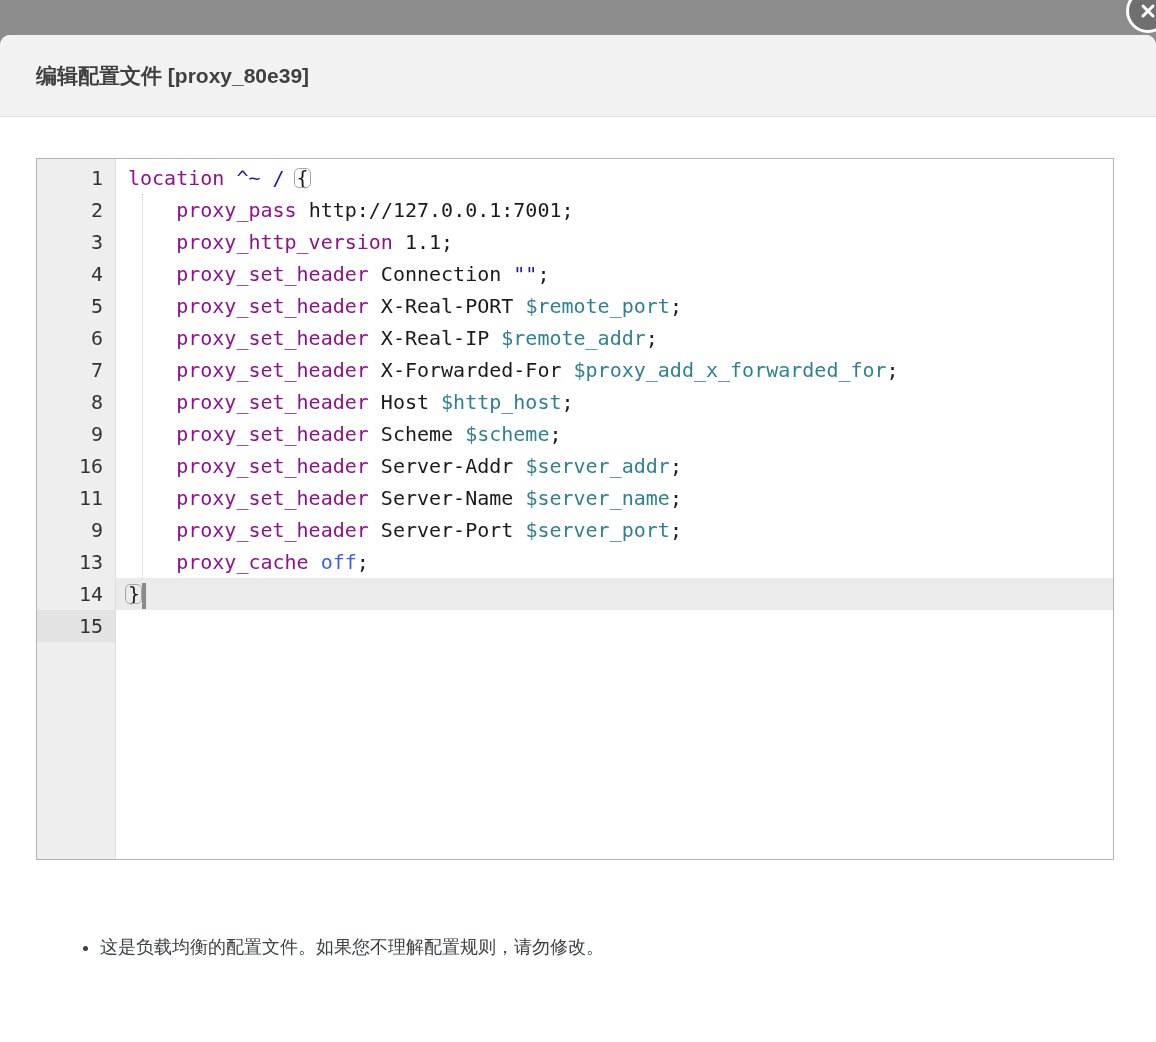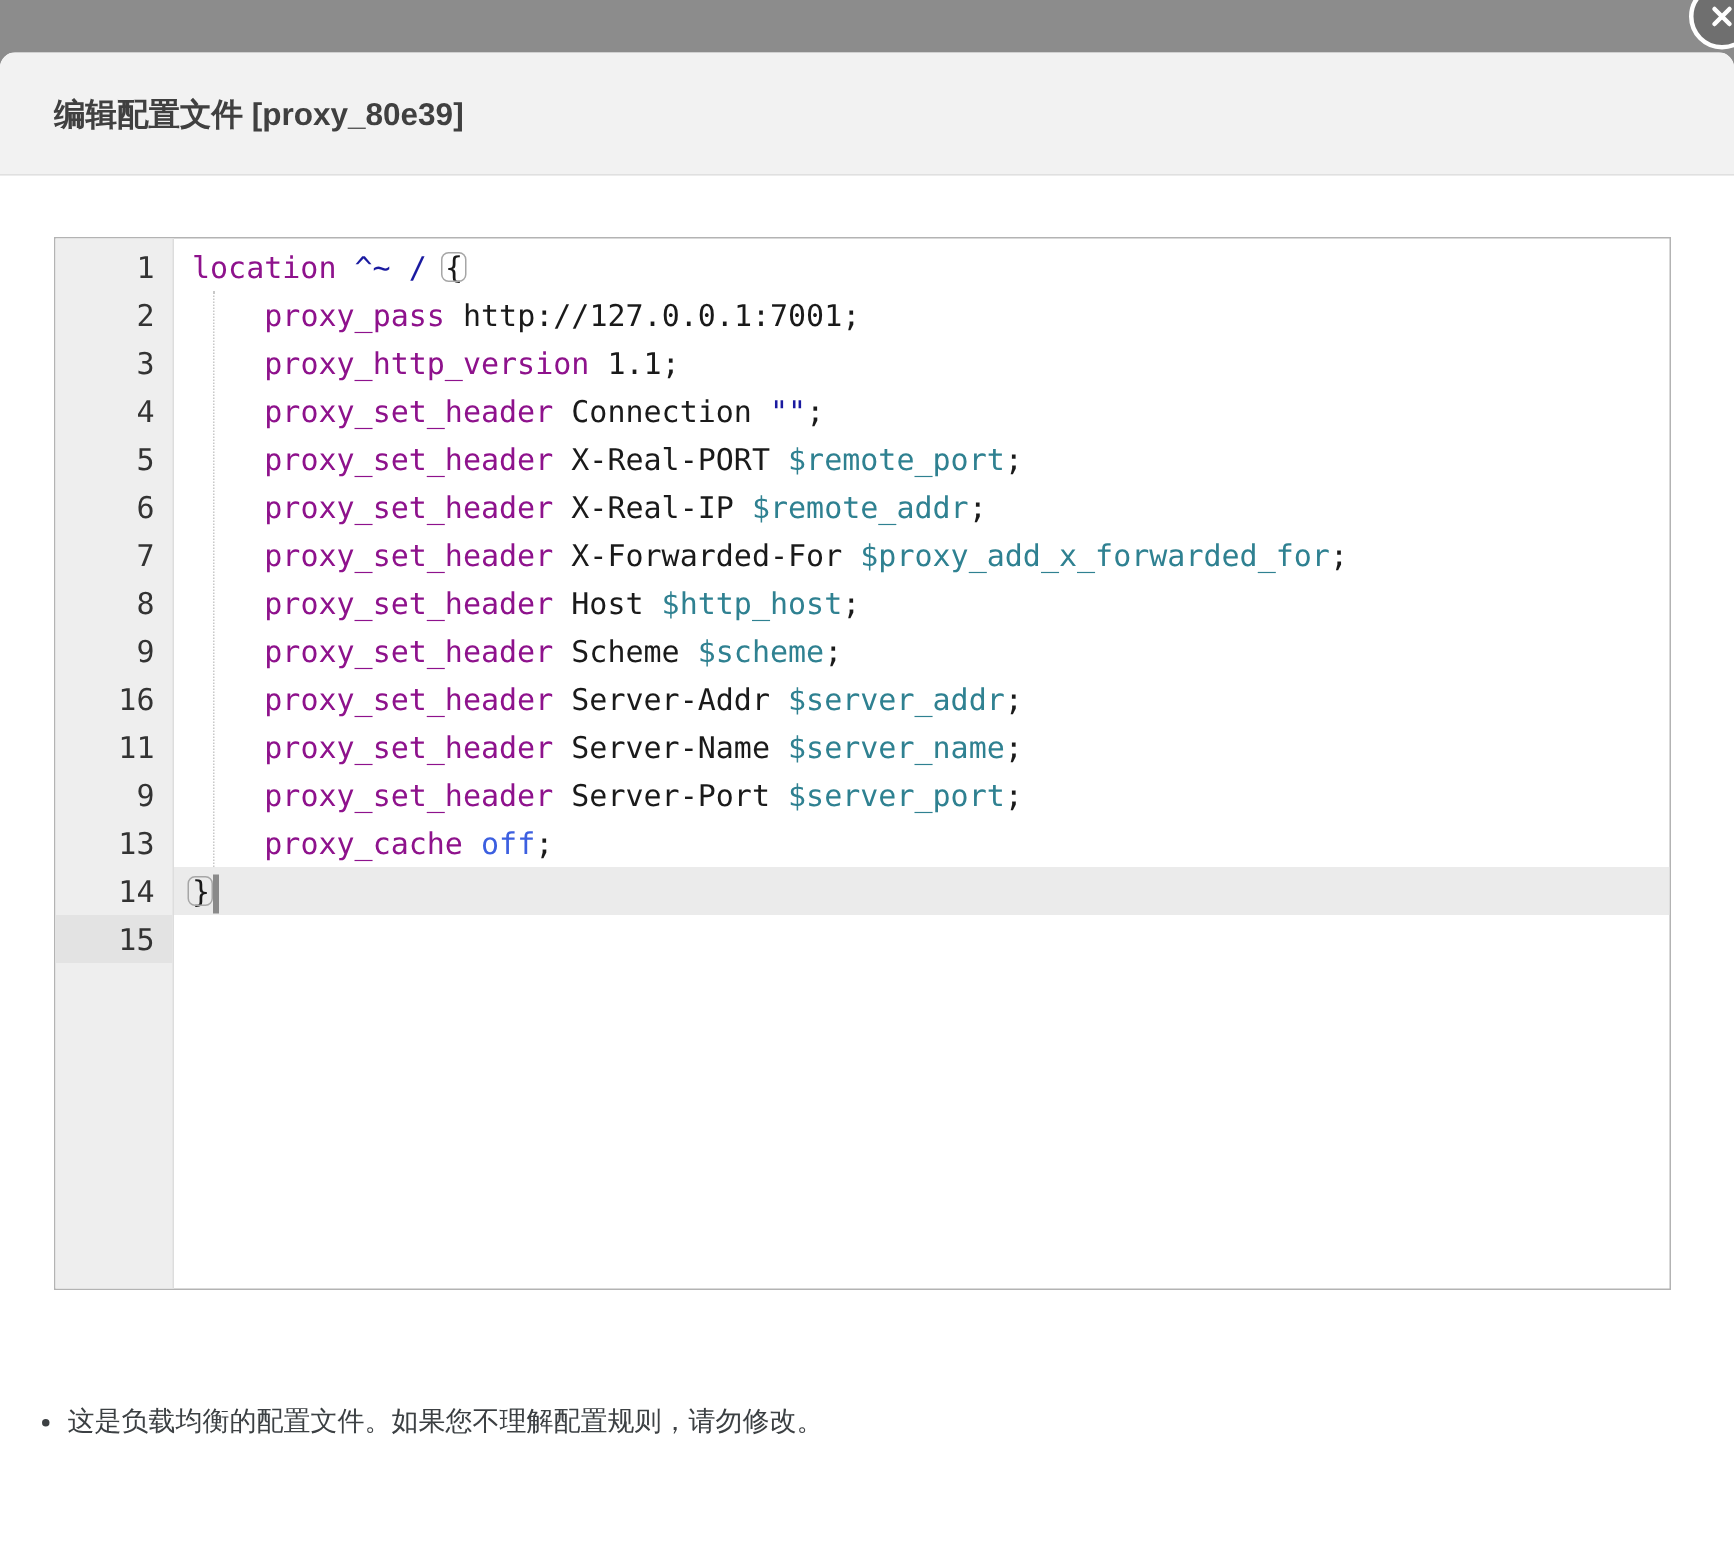--- a/index.html
+++ b/index.html
@@ -79,21 +79,21 @@
     display:inline-block;width:3.5px;height:26px;background:#8a8a8a;
     vertical-align:middle;margin-left:2px;
   }
   .save-btn{
     display:block;margin:28px 0 0 36px;width:95px;height:55px;
     border:none;border-radius:8px;background:var(--save-bg);
     color:var(--save-text);font-size:20px;cursor:pointer;
     font-family:"Liberation Sans","DejaVu Sans",sans-serif;
   }
   .notes{
-    margin:74px 0 0 0;padding-left:45px;list-style:disc;
+    margin:74px 0 0 0;padding-left:100px;list-style:disc;
   }
   .notes li{
     font-size:18px;line-height:26px;color:var(--note-text);
   }
 </style>
 </head>
 <body>
 
 <div class="modal">
   <div class="modal-header">

